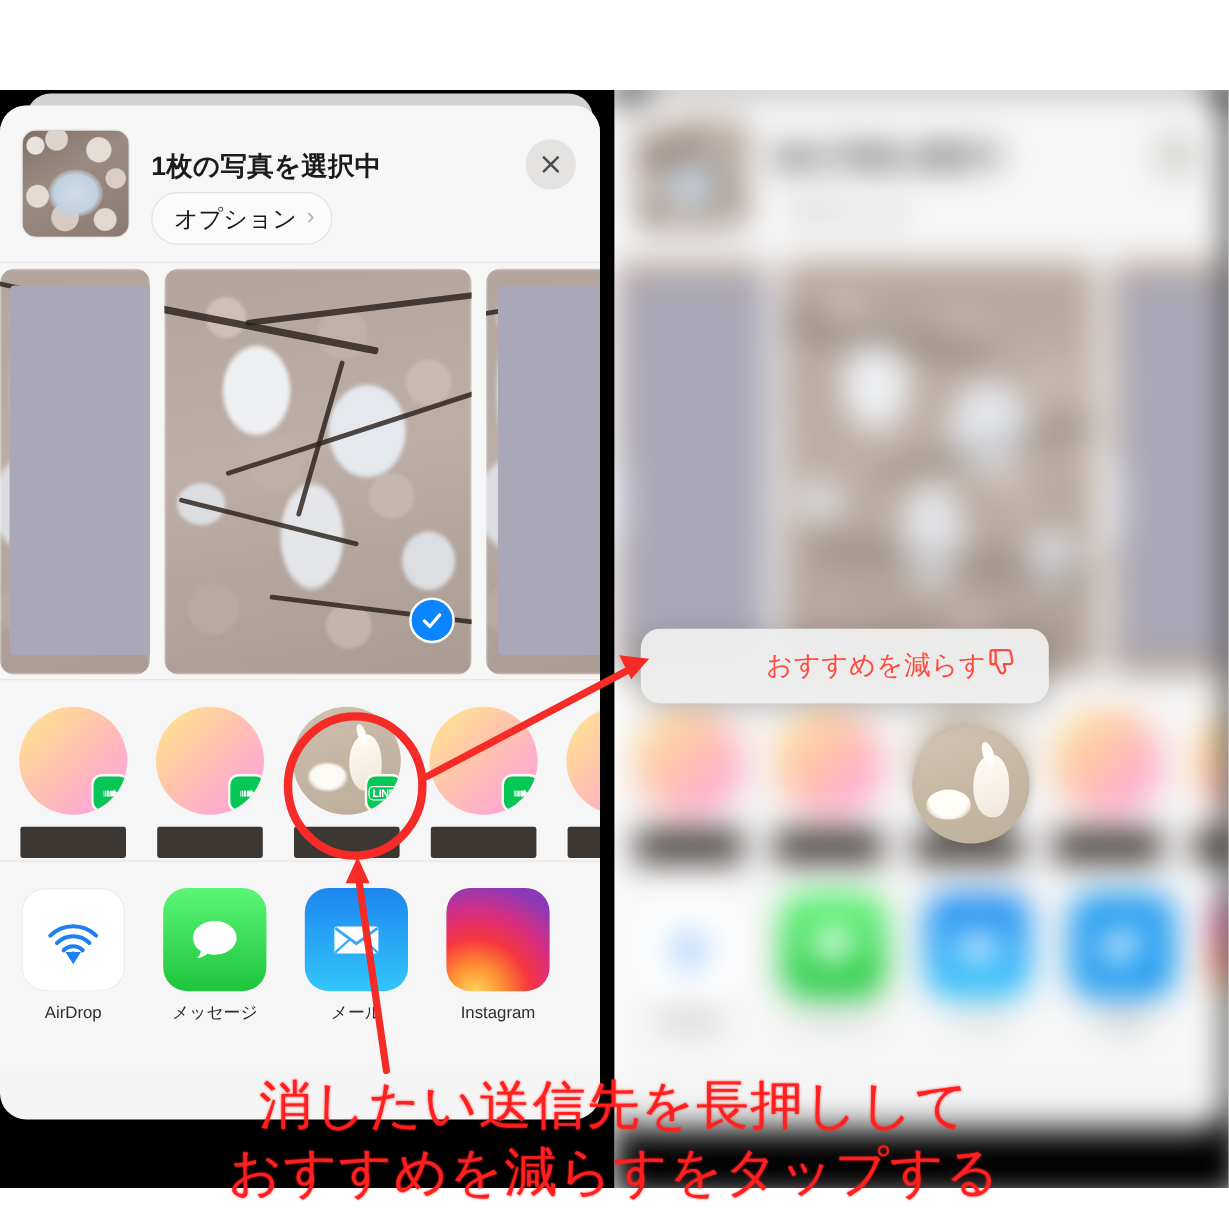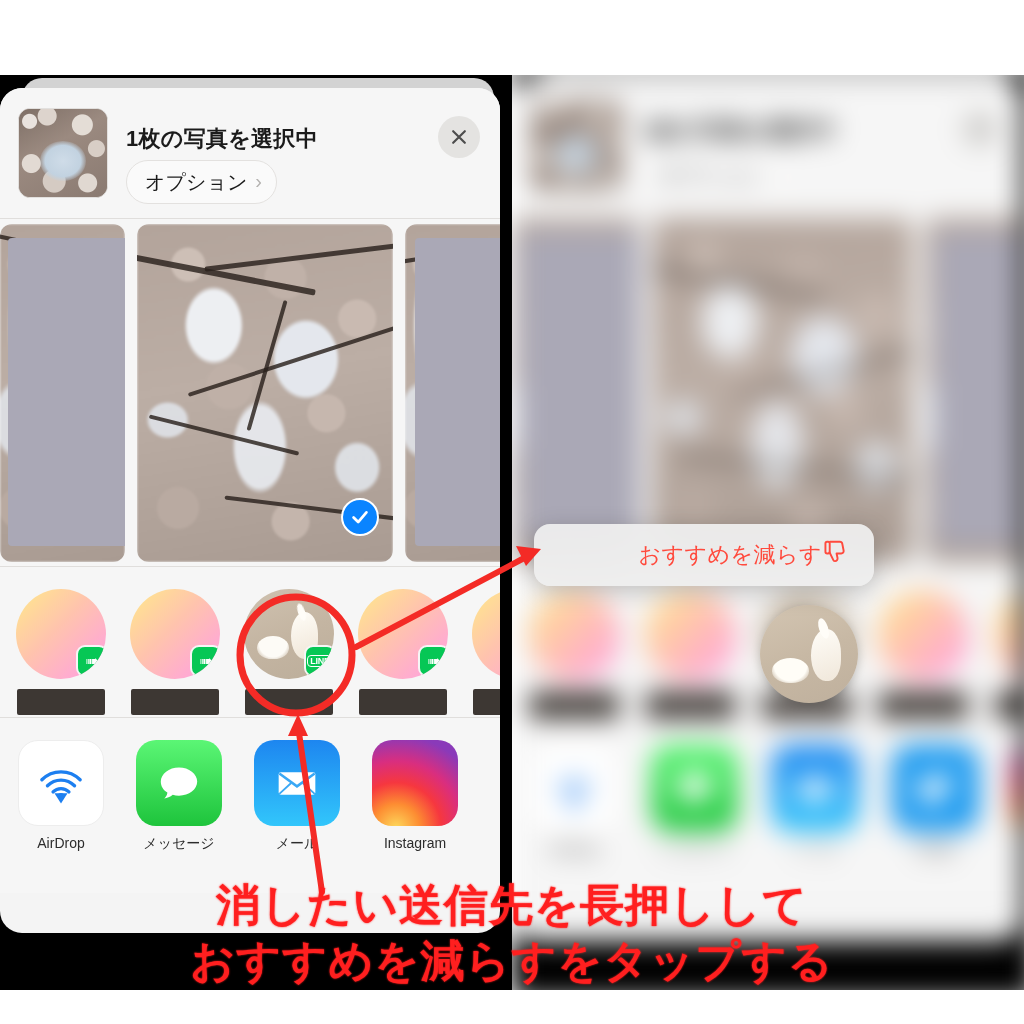--- a/index.html
+++ b/index.html
@@ -139,22 +139,22 @@
 
   
   .focus-avatar { position:absolute; left:760px; top:605px; width:98px; height:98px;
                   border-radius:50%; overflow:hidden;
                   background:linear-gradient(160deg,#d3c5b2 0%, #c7b8a4 50%, #bfb09d 100%);
                   box-shadow:0 2px 10px rgba(0,0,0,.18); }
 
   
   .ann-svg { position:absolute; inset:0; width:1024px; height:1024px; pointer-events:none; }
   .caption { position:absolute; left:0; width:1024px; text-align:center;
-             color:#ff1f1f; font-size:44px; font-weight:700; letter-spacing:1px;
-             text-shadow:0 0 2px #ff1f1f; }
+             color:#ff1f1f; font-size:44px; font-weight:400; letter-spacing:1px;
+             text-shadow:0 0 2px #ff1f1f;margin-top:16px; }
   .cap1 { top:876px; }
   .cap2 { top:932px; }
 </style>
 </head>
 <body>
 
 <div id="stage">
 
   <div class="blur-half">
     <div class="blur-inner">

